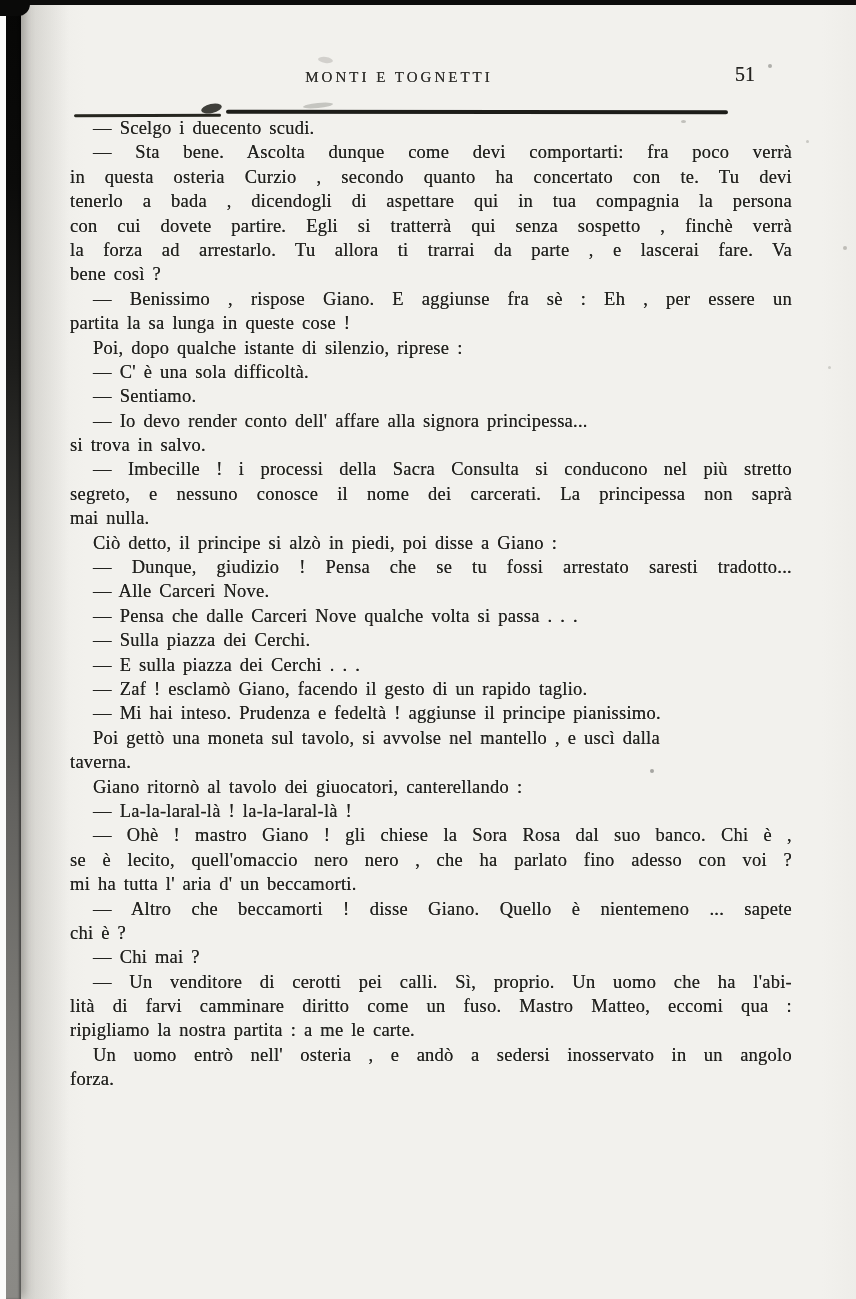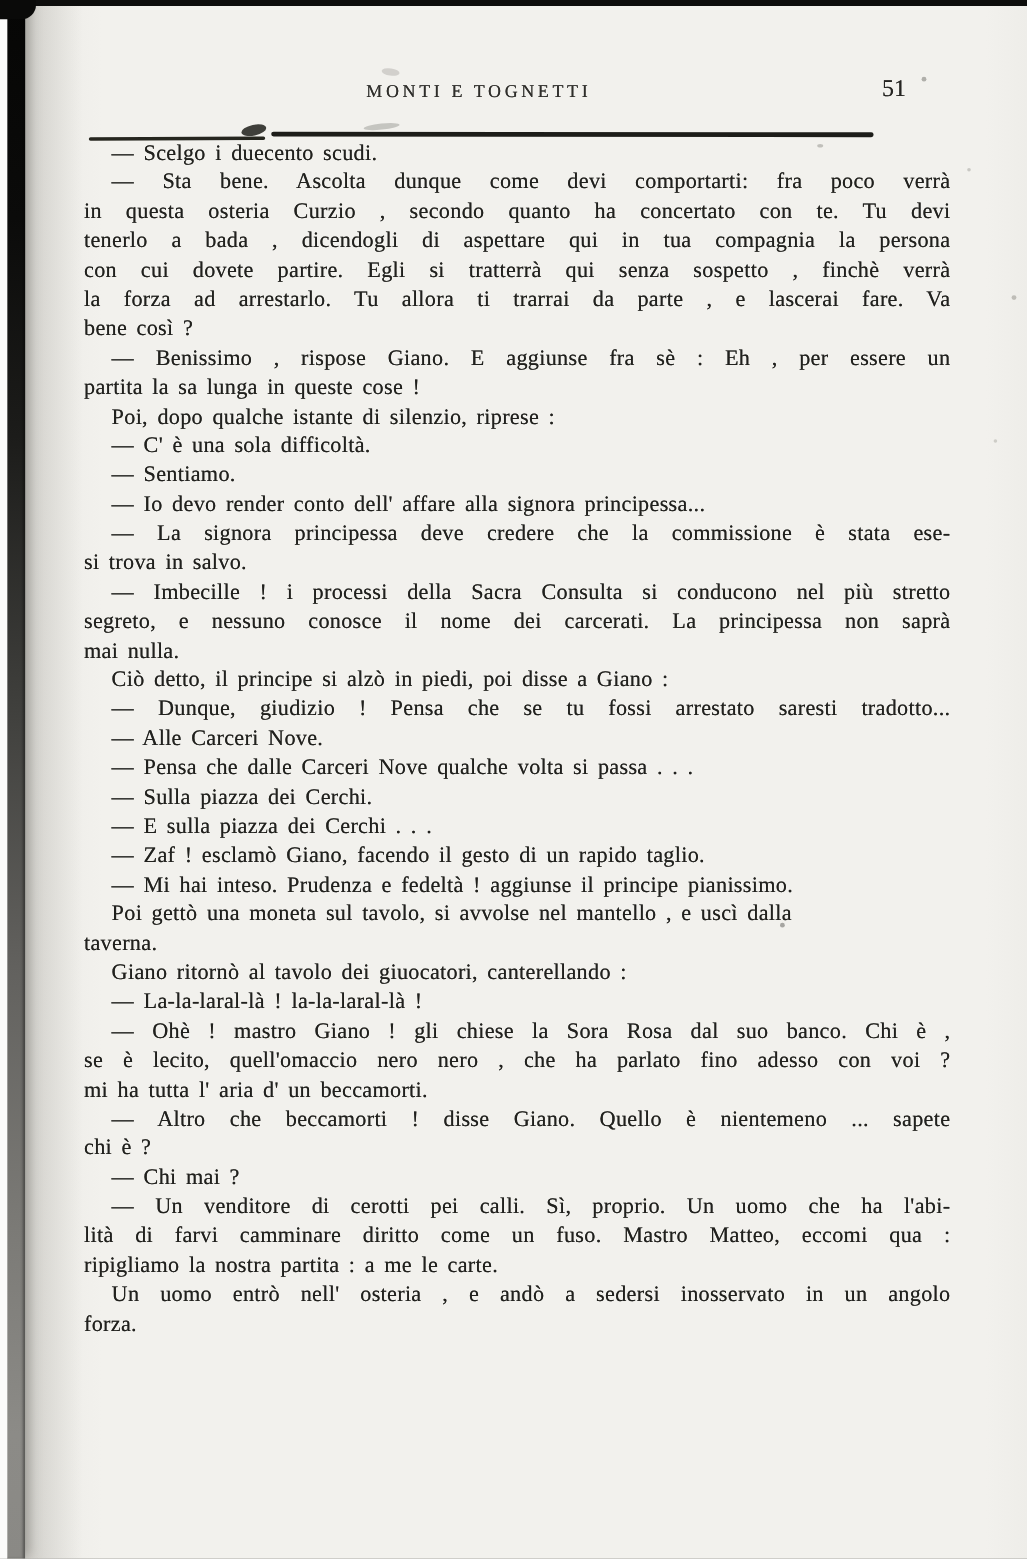--- a/index.html
+++ b/index.html
@@ -74,21 +74,20 @@
       <div class="line just">tenerlo a bada , dicendogli di aspettare qui in tua compagnia la persona</div>
       <div class="line just">con cui dovete partire. Egli si tratterrà qui senza sospetto , finchè verrà</div>
       <div class="line just">la forza ad arrestarlo. Tu allora ti trarrai da parte , e lascerai fare. Va</div>
       <div class="line">bene così ?</div>
       <div class="line indent just">— Benissimo , rispose Giano. E aggiunse fra sè : Eh , per essere un</div>
       <div class="line">partita la sa lunga in queste cose !</div>
       <div class="line indent">Poi, dopo qualche istante di silenzio, riprese :</div>
       <div class="line indent">— C' è una sola difficoltà.</div>
       <div class="line indent">— Sentiamo.</div>
       <div class="line indent">— Io devo render conto dell' affare alla signora principessa...</div>
-      <div class="line indent just">— La signora principessa deve credere che la commissione è stata ese-</div>
       <div class="line">si trova in salvo.</div>
       <div class="line indent just">— Imbecille ! i processi della Sacra Consulta si conducono nel più stretto</div>
       <div class="line just">segreto, e nessuno conosce il nome dei carcerati. La principessa non saprà</div>
       <div class="line">mai nulla.</div>
       <div class="line indent">Ciò detto, il principe si alzò in piedi, poi disse a Giano :</div>
       <div class="line indent just">— Dunque, giudizio ! Pensa che se tu fossi arrestato saresti tradotto...</div>
       <div class="line indent">— Alle Carceri Nove.</div>
       <div class="line indent">— Pensa che dalle Carceri Nove qualche volta si passa . . .</div>
       <div class="line indent">— Sulla piazza dei Cerchi.</div>
       <div class="line indent">— E sulla piazza dei Cerchi . . .</div>

